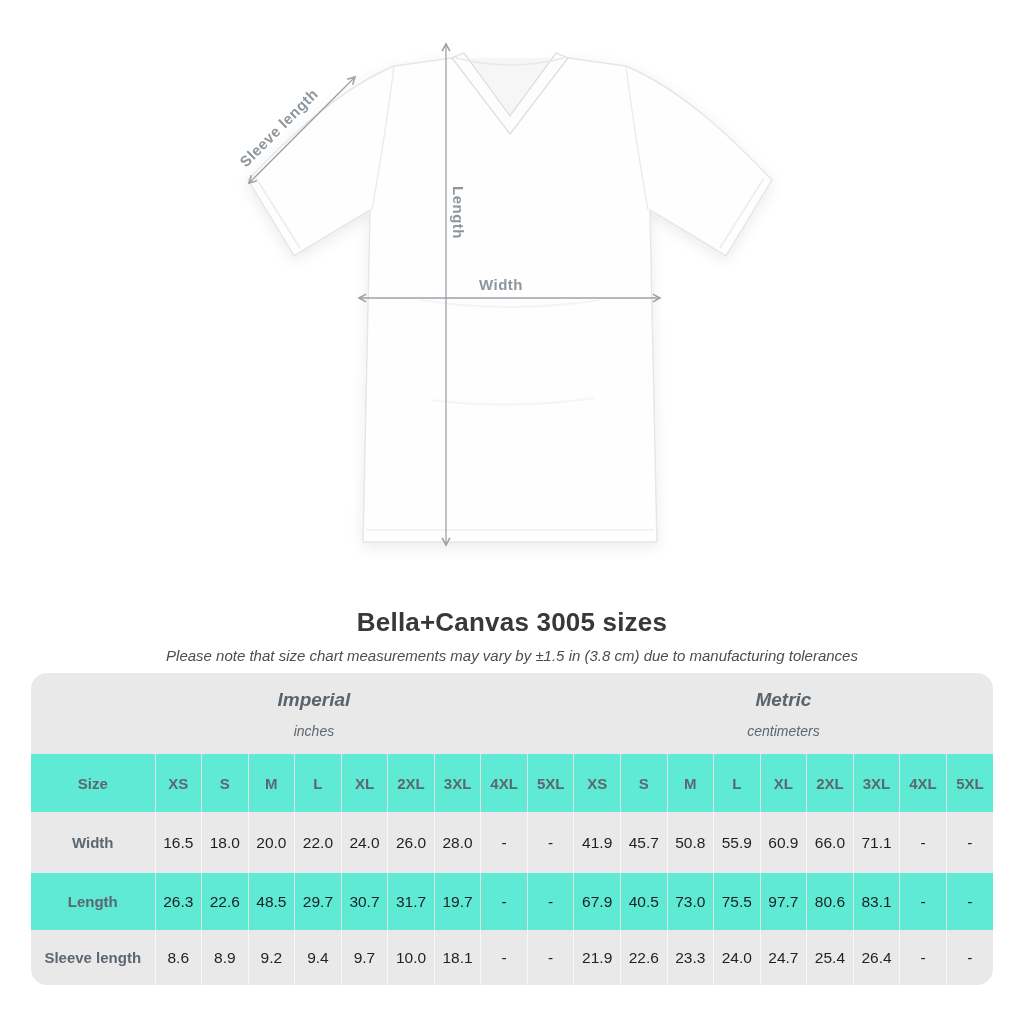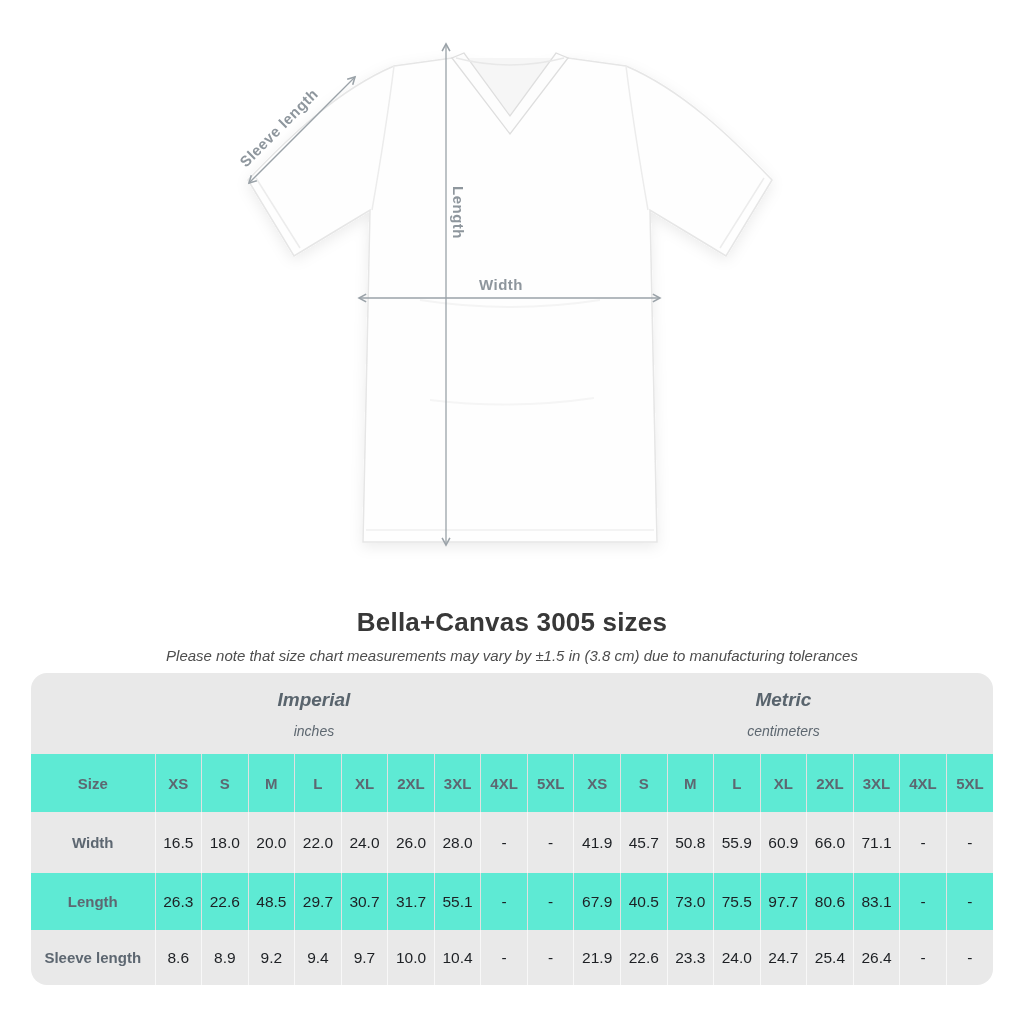--- a/index.html
+++ b/index.html
@@ -180,21 +180,21 @@
     </tr>
 
     <tr class="r-length bg-white">
       <td class="row-label">Length</td>
       <td class="v">26.3</td>
       <td class="v">22.6</td>
       <td class="v">48.5</td>
       <td class="v">29.7</td>
       <td class="v">30.7</td>
       <td class="v">31.7</td>
-      <td class="v">55.1</td>
+      <td class="v">19.7</td>
       <td class="v">-</td>
       <td class="v">-</td>
       <td class="v">67.9</td>
       <td class="v">40.5</td>
       <td class="v">73.0</td>
       <td class="v">75.5</td>
       <td class="v">97.7</td>
       <td class="v">80.6</td>
       <td class="v">83.1</td>
       <td class="v">-</td>
@@ -202,21 +202,21 @@
     </tr>
 
     <tr class="r-sleeve bg-gray">
       <td class="row-label">Sleeve length</td>
       <td class="v">8.6</td>
       <td class="v">8.9</td>
       <td class="v">9.2</td>
       <td class="v">9.4</td>
       <td class="v">9.7</td>
       <td class="v">10.0</td>
-      <td class="v">10.4</td>
+      <td class="v">18.1</td>
       <td class="v">-</td>
       <td class="v">-</td>
       <td class="v">21.9</td>
       <td class="v">22.6</td>
       <td class="v">23.3</td>
       <td class="v">24.0</td>
       <td class="v">24.7</td>
       <td class="v">25.4</td>
       <td class="v">26.4</td>
       <td class="v">-</td>

